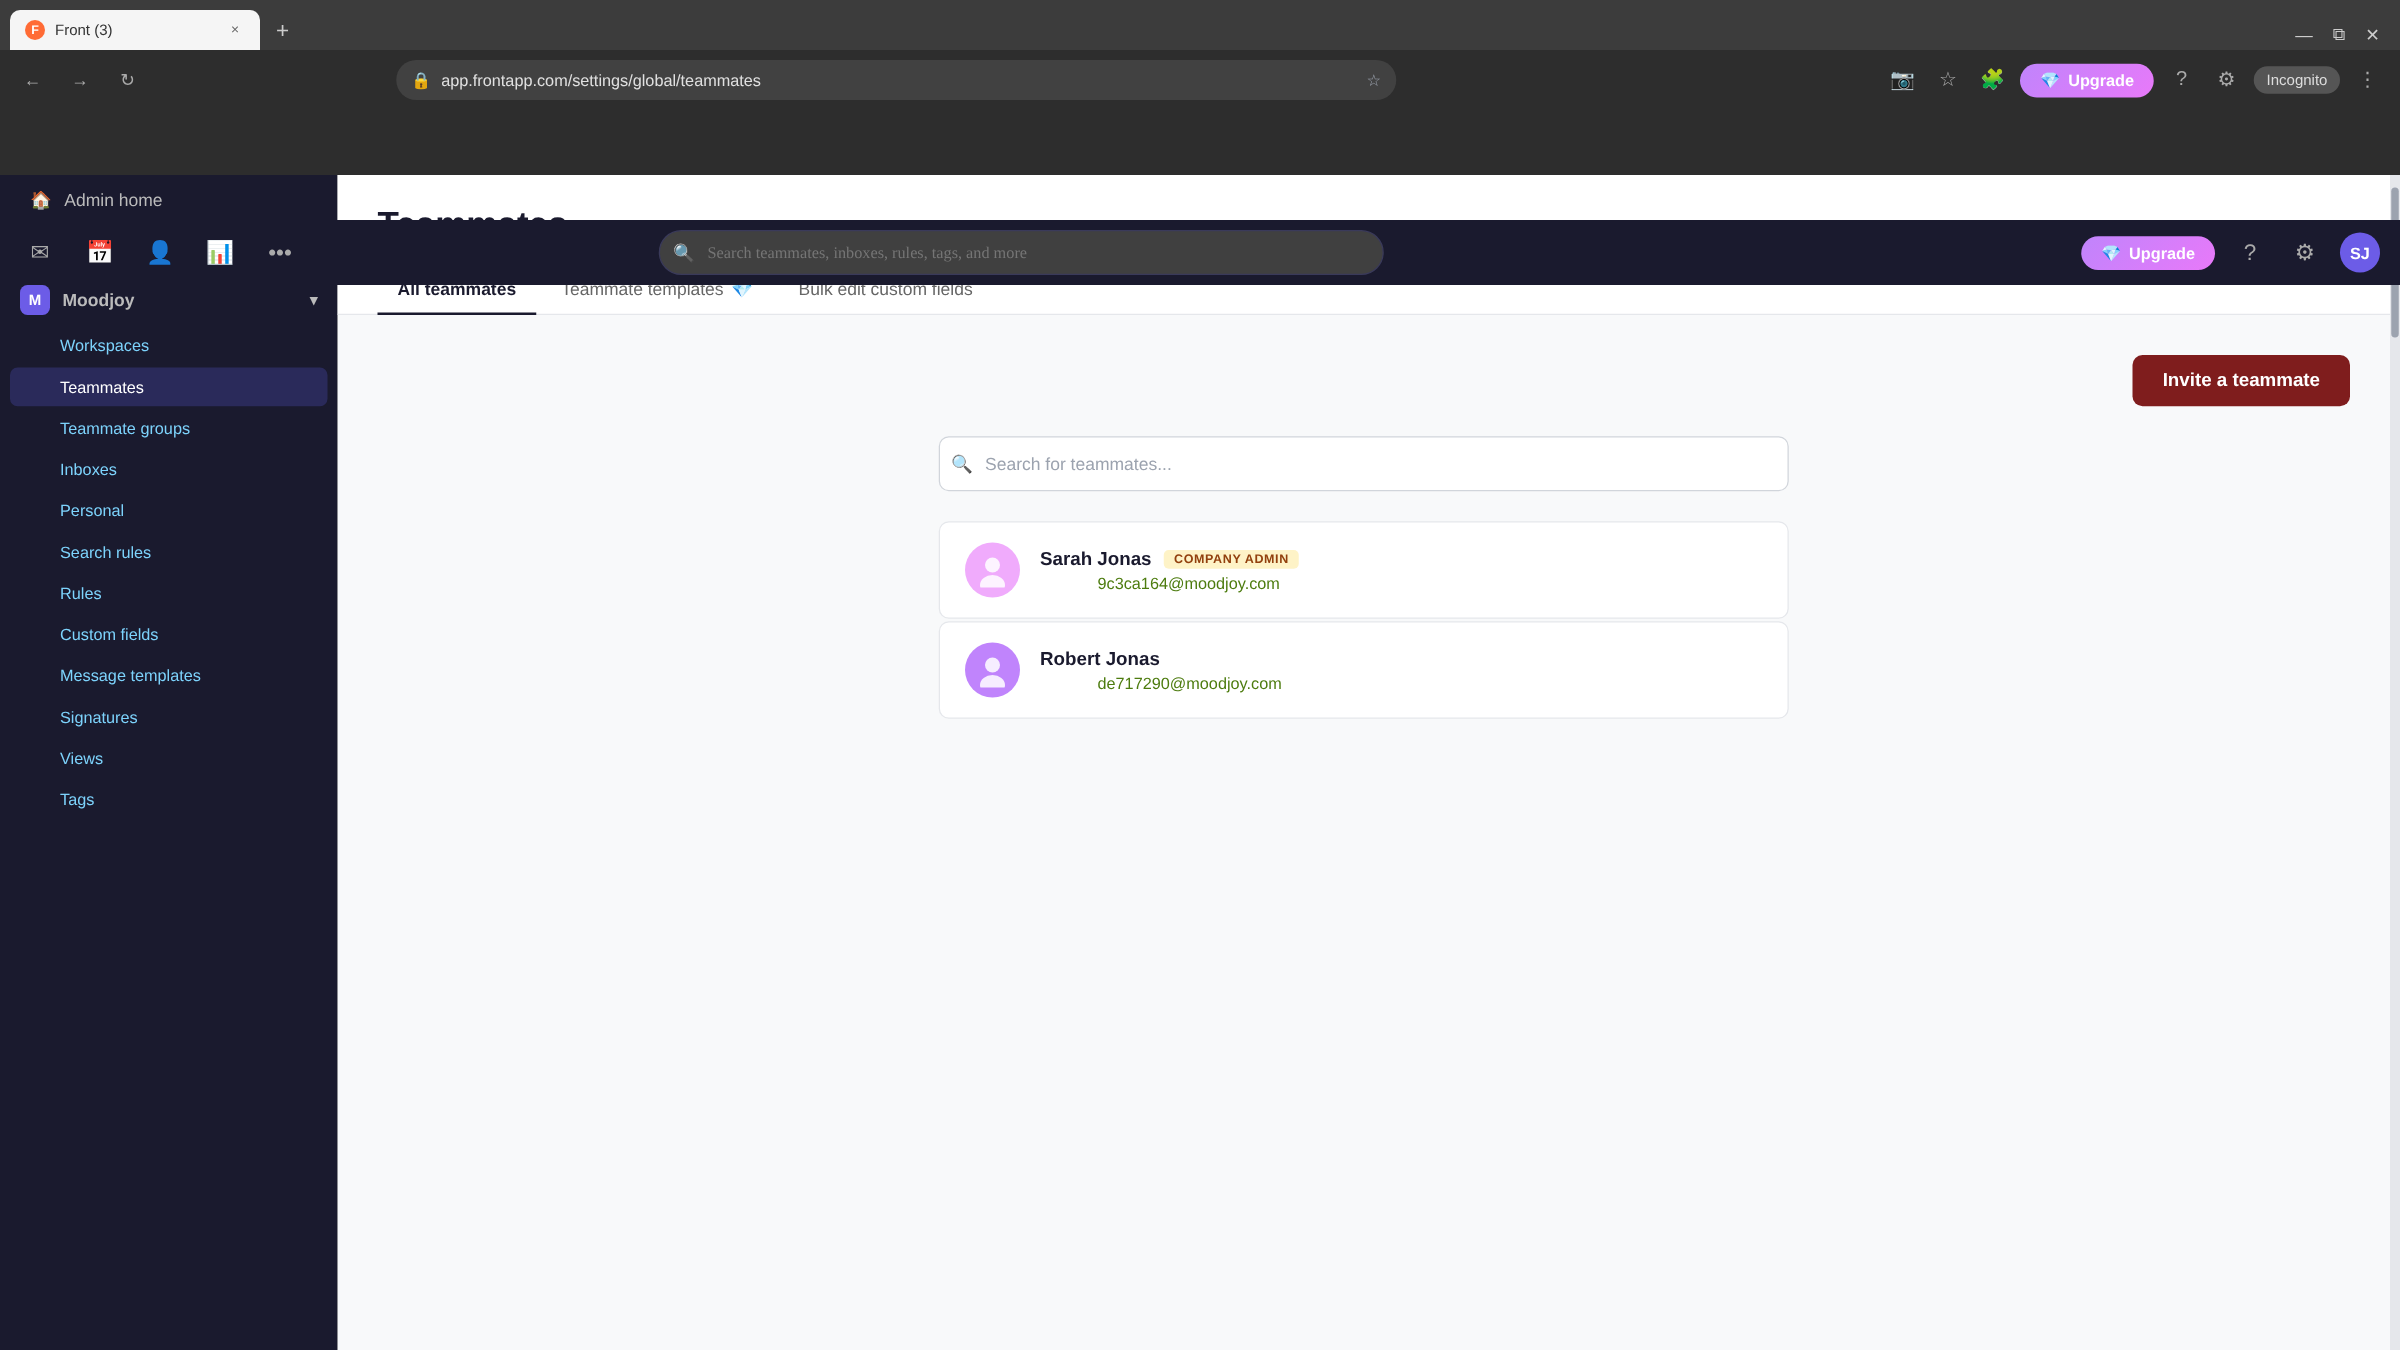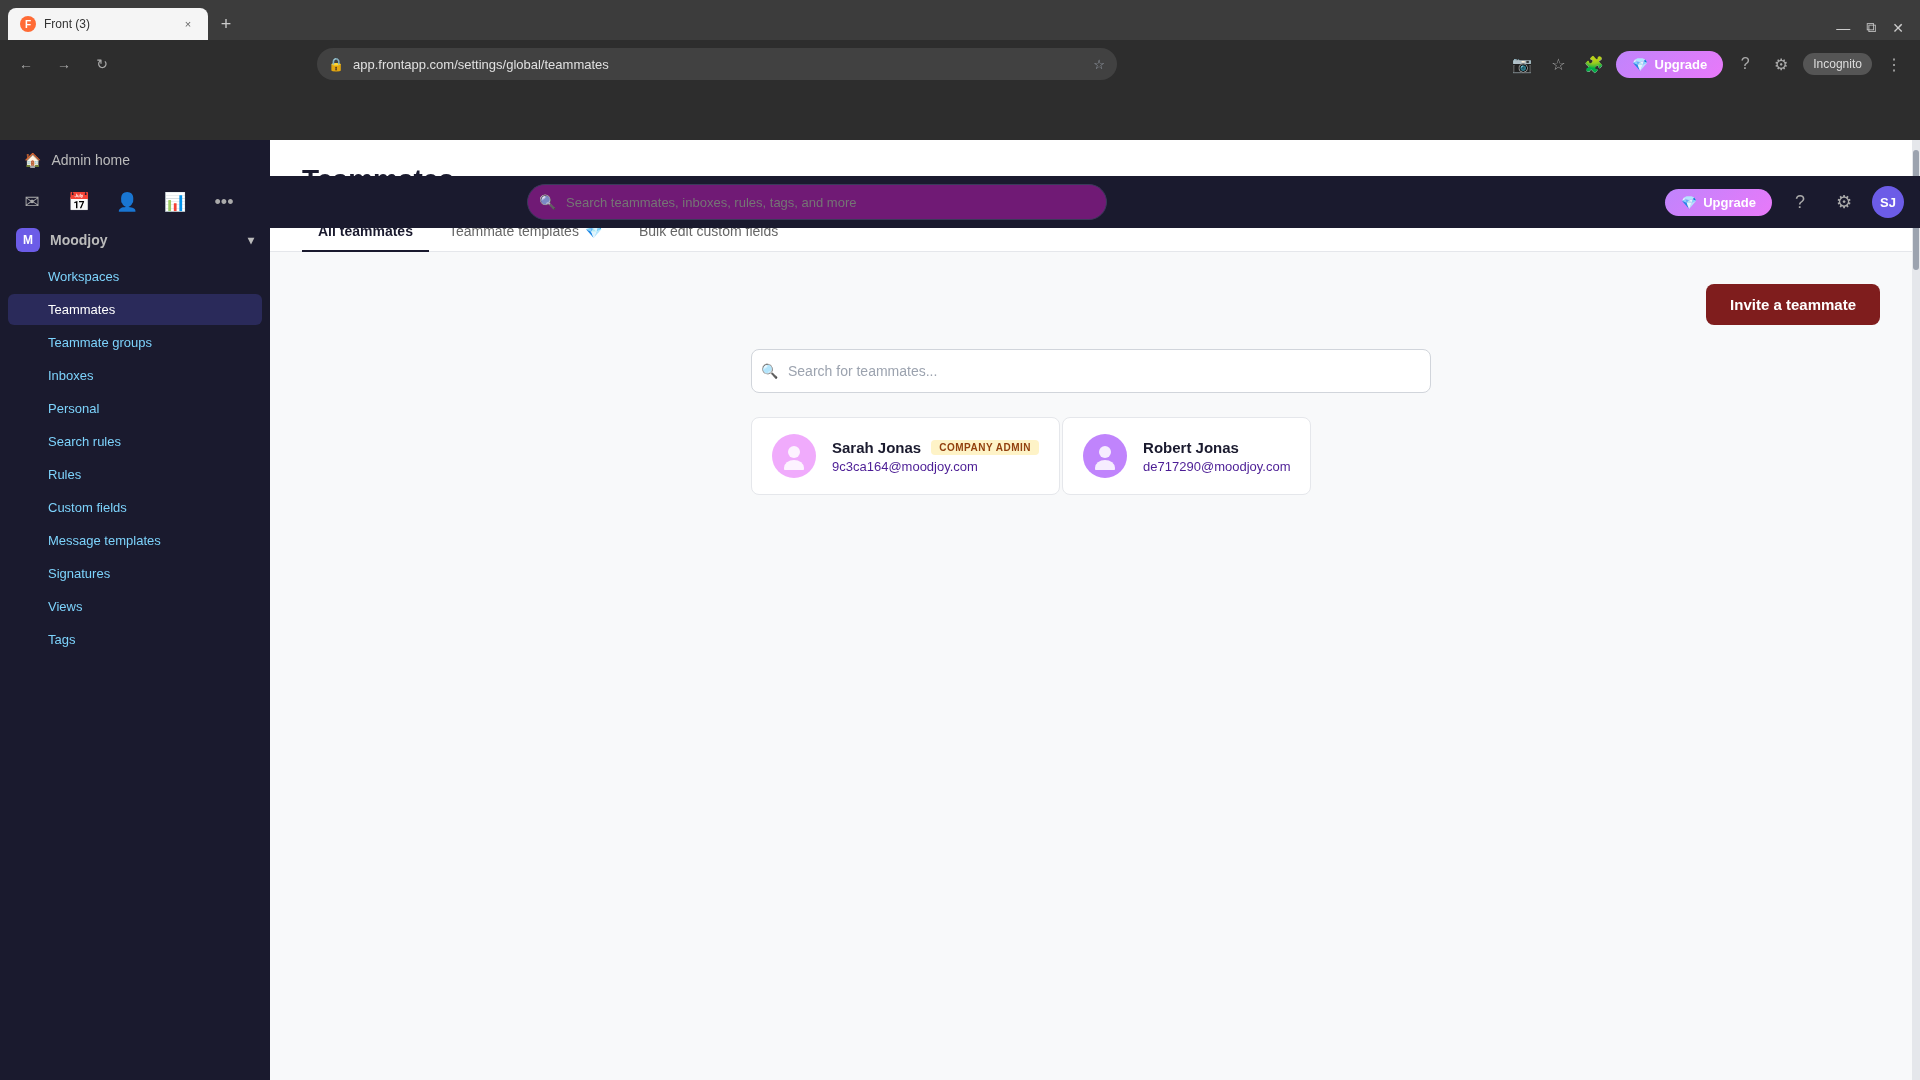--- a/index.html
+++ b/index.html
@@ -397,21 +397,21 @@
       background: white;
       outline: none;
     }
 
     .teammate-search input::placeholder { color: #9ca3af; }
 
     .teammates-list {
       width: 100%;
       max-width: 680px;
       display: flex;
-      flex-direction: row;
+      flex-direction: column;
       gap: 2px;
     }
 
     .teammate-card {
       background: white;
       border: 1px solid #e5e7eb;
       border-radius: 8px;
       padding: 16px 20px;
       display: flex;
       align-items: center;
@@ -465,21 +465,22 @@
       font-size: 10px;
       font-weight: 700;
       padding: 2px 8px;
       border-radius: 4px;
       text-transform: uppercase;
       letter-spacing: 0.5px;
     }
 
     .teammate-email {
       font-size: 13px;
-      color: #4c1d95;
+      color: #4d7c0f;
+      margin-left: 46px;
     }
 
     
     .sidebar::-webkit-scrollbar { width: 4px; }
     .sidebar::-webkit-scrollbar-track { background: transparent; }
     .sidebar::-webkit-scrollbar-thumb { background: #3a3a5a; border-radius: 2px; }
 
     .main-content::-webkit-scrollbar { width: 6px; }
     .main-content::-webkit-scrollbar-track { background: #f1f1f1; }
     .main-content::-webkit-scrollbar-thumb { background: #c1c1c1; border-radius: 3px; }
@@ -535,28 +536,29 @@
 
     .topbar-search-wrap {
       position: relative;
       flex: 1;
       max-width: 580px;
       margin: 0 auto;
     }
 
     .topbar-search-wrap input {
       width: 100%;
-      background: #701a75;
+      background: #404040;
       border: 1px solid #3a3a5a;
       border-radius: 20px;
       height: 36px;
       padding: 0 16px 0 38px;
       color: #999;
       font-size: 13px;
       outline: none;
+      font-family: Liberation Serif, serif;
     }
 
     .topbar-search-icon {
       position: absolute;
       left: 12px;
       top: 50%;
       transform: translateY(-50%);
       color: #666;
       font-size: 14px;
     }

